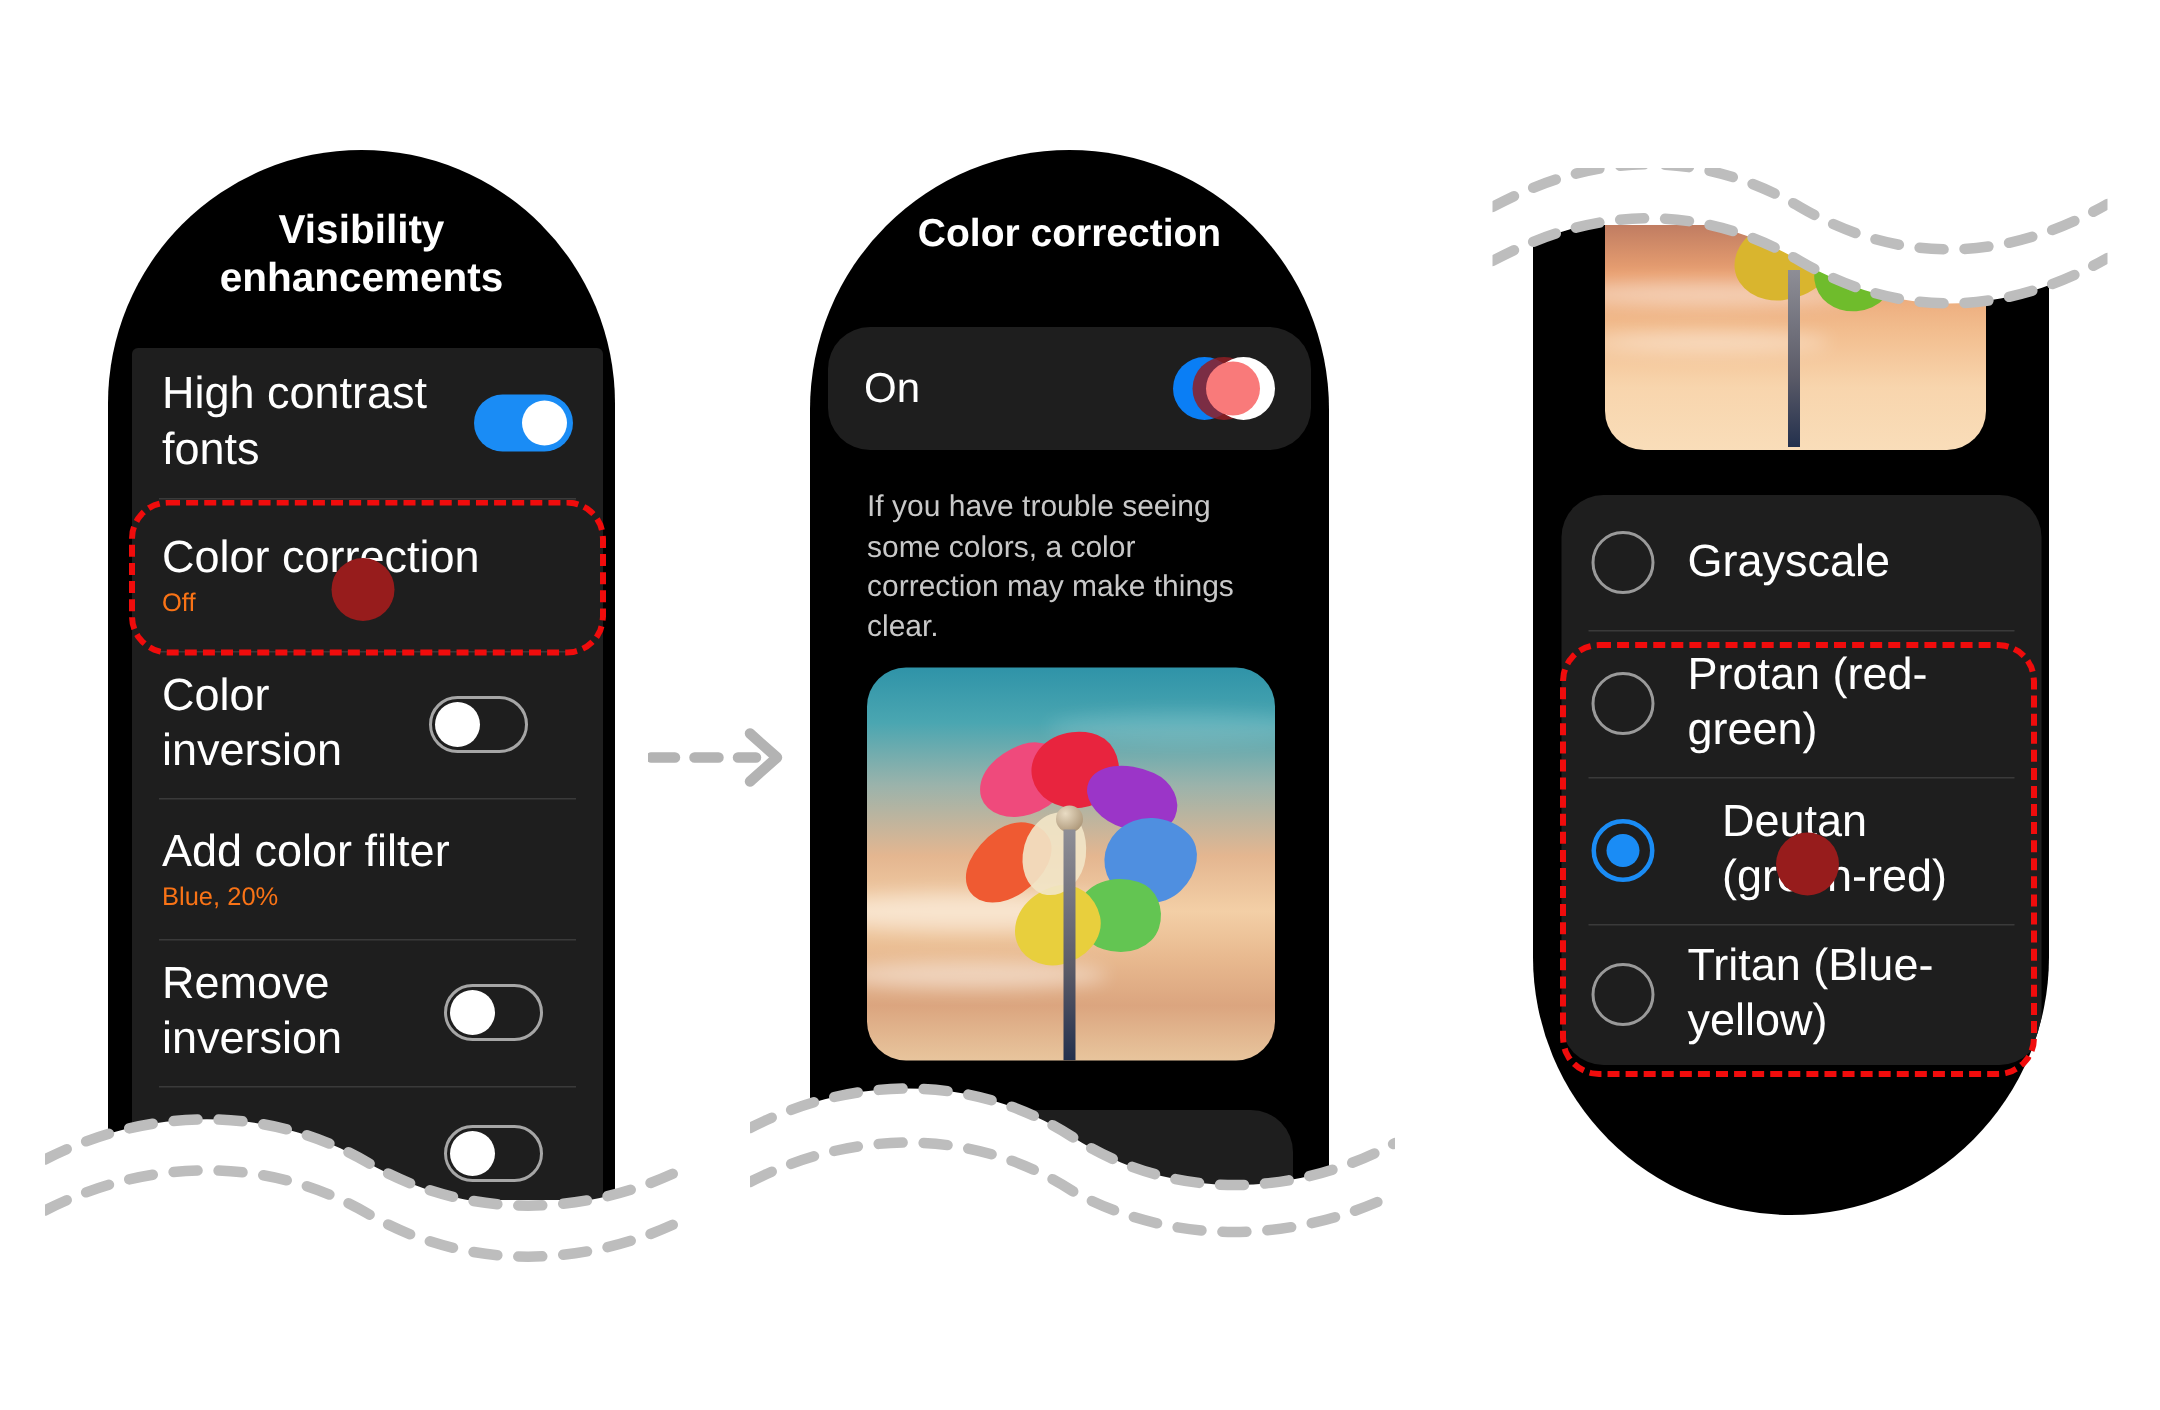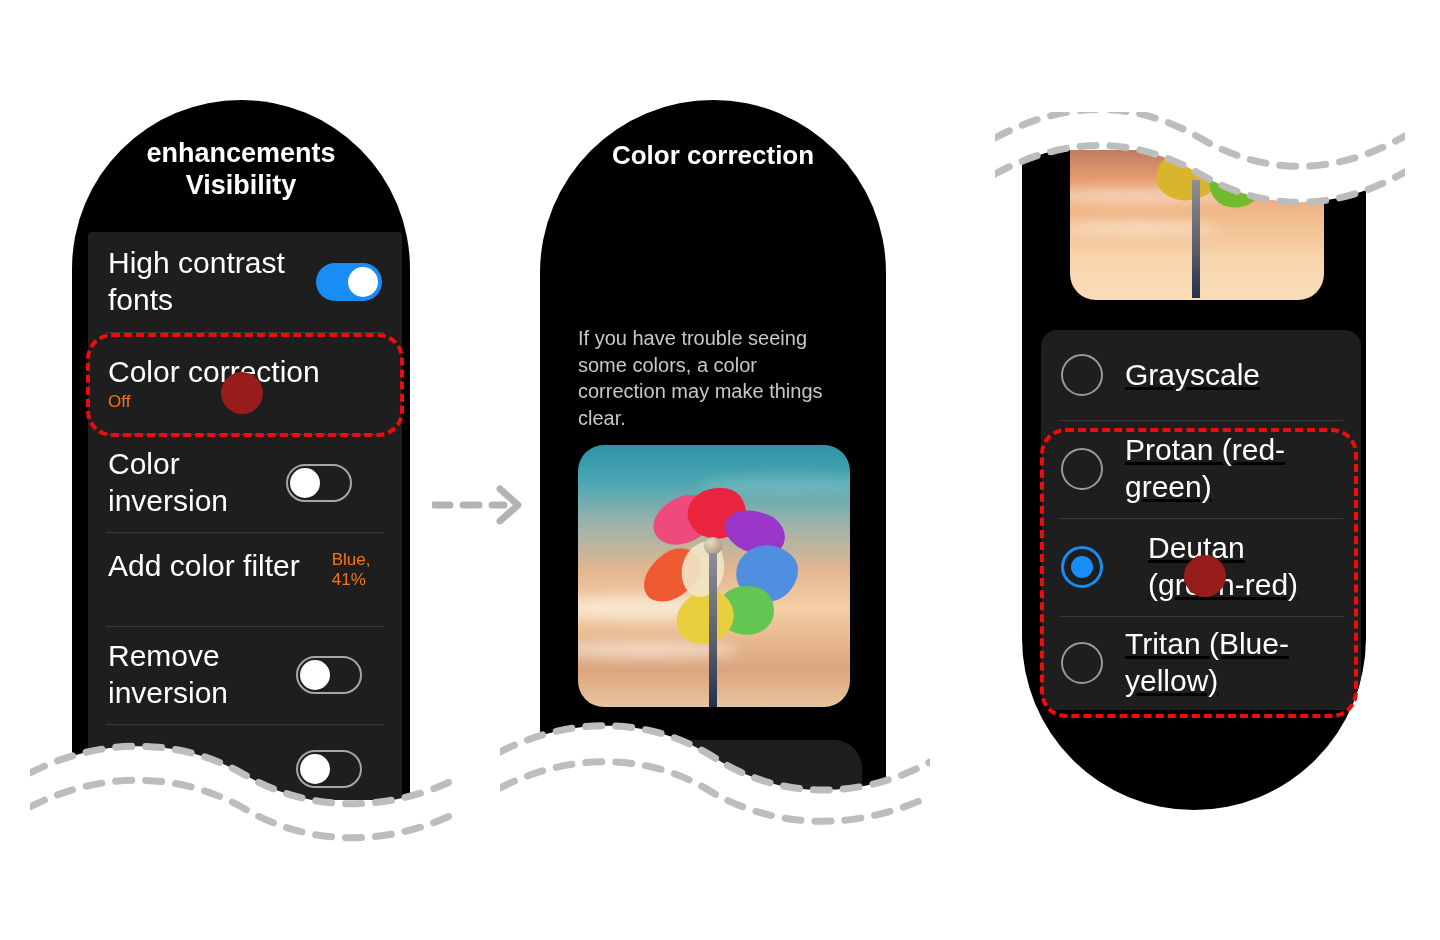--- a/index.html
+++ b/index.html
@@ -186,22 +186,22 @@
 
   
   .arrow { position: absolute; }
 </style>
 </head>
 <body>
 
 <div class="panel" style="left:72px; top:100px; width:338px; height:700px; border-radius:170px 170px 0 0;">
 
   <div class="panel-title" style="position:absolute; left:0; width:338px; top:38px; font-size:27px;">
+    <div>Visibility</div>
     <div>enhancements</div>
-    <div>Visibility</div>
   </div>
 
   <div class="card" style="position:absolute; left:16px; top:132px; width:314px; height:570px; border-radius:4px;">
 
     <div class="row" style="padding:18px 20px; height:100px;">
       <div class="row-label">High contrast fonts</div>
       <div class="toggle on">
         <div class="knob"></div>
       </div>
     </div>
@@ -211,23 +211,23 @@
       <div class="row-sub">Off</div>
     </div>
 
     <div class="row" style="padding:18px 20px; height:98px;">
       <div class="row-label" style="max-width:170px;">Color inversion</div>
       <div class="toggle off">
         <div class="knob"></div>
       </div>
     </div>
 
-    <div class="row" style="padding:16px 20px; height:94px; align-items:flex-start; flex-direction:row; justify-content:center;gap:24px;">
+    <div class="row" style="padding:16px 20px; height:94px; align-items:flex-start; flex-direction:column; justify-content:center;">
       <div class="row-label" style="flex:0 0 auto;">Add color filter</div>
-      <div class="row-sub">Blue, 41%</div>
+      <div class="row-sub">Blue, 20%</div>
     </div>
 
     <div class="row" style="padding:18px 20px; height:98px;">
       <div class="row-label" style="max-width:180px;">Remove inversion</div>
       <div class="toggle off">
         <div class="knob"></div>
       </div>
     </div>
 
     <div class="row" style="padding:18px 20px; height:90px;">
@@ -251,20 +251,29 @@
 
 <svg class="arrow" style="left:432px; top:485px; width:96px; height:40px;" viewBox="0 0 96 40">
   <line x1="2" y1="20" x2="72" y2="20" stroke="#b3b3b3" stroke-width="7" stroke-linecap="round" stroke-dasharray="16 13"></line>
   <polyline points="68,4 86,20 68,36" fill="none" stroke="#b3b3b3" stroke-width="7" stroke-linecap="round" stroke-linejoin="round"></polyline>
 </svg>
 
 <div class="panel" style="left:540px; top:100px; width:346px; height:700px; border-radius:173px 173px 0 0;">
 
   <div class="panel-title" style="position:absolute; left:0; width:346px; top:40px; font-size:26px;">Color correction</div>
 
+  <div class="card" style="position:absolute; left:12px; top:118px; width:322px; height:82px; border-radius:28px; display:flex; align-items:center; padding:0 24px; box-sizing:border-box;">
+    <div style="flex:1; color:#ffffff; font-size:28px;">On</div>
+    <div class="cc-icon">
+      <span class="c-blue"></span>
+      <span class="c-red"></span>
+      <span class="c-white"></span>
+      <span class="c-salmon"></span>
+    </div>
+  </div>
 
   <div class="desc" style="position:absolute; left:38px; top:225px; width:270px;">If you have trouble seeing some colors, a color correction may make things clear.</div>
 
   <div class="photo" style="position:absolute; left:38px; top:345px; width:272px; height:262px; border-radius:26px;">
     <div class="cloud" style="left:-40px; top:150px; width:220px; height:26px;"></div>
     <div class="cloud" style="left:-20px; top:196px; width:180px; height:18px;"></div>
     <div class="cloud" style="left:120px; top:30px; width:180px; height:20px; opacity:.35;"></div>
 
     <div class="blade" style="left:74px; top:52px;  width:62px; height:46px; background:#ef4a7c; transform:rotate(-18deg);"></div>
     <div class="blade" style="left:110px; top:42px; width:58px; height:52px; background:#e8243e; transform:rotate(12deg);"></div>
@@ -293,21 +302,21 @@
               background:linear-gradient(180deg,#6a4e72 0%, #b9765f 18%, #e9a071 38%, #f2bd8e 58%, #f8d5ad 78%, #f9ddb9 100%);">
     <div class="cloud" style="left:-30px; top:78px; width:200px; height:16px;"></div>
     <div class="cloud" style="left:-10px; top:112px; width:160px; height:12px;"></div>
     <div class="blade" style="left:104px; top:14px; width:58px; height:30px; background:#ef6a34; transform:rotate(-18deg);"></div>
     <div class="blade" style="left:136px; top:24px; width:20px; height:18px; background:#b41f2e; transform:rotate(10deg);"></div>
     <div class="blade" style="left:86px;  top:36px; width:66px; height:54px; background:#d9b52e; transform:rotate(-6deg);"></div>
     <div class="blade" style="left:140px; top:48px; width:52px; height:50px; background:#6fbc2c; transform:rotate(16deg);"></div>
     <div class="stick" style="left:122px; top:70px; width:8px; height:118px;"></div>
   </div>
 
-  <div class="card" style="position:absolute; left:19px; top:180px; width:320px; height:380px; border-radius:16px;text-decoration:underline;">
+  <div class="card" style="position:absolute; left:19px; top:180px; width:320px; height:380px; border-radius:28px;">
 
     <div class="row" style="padding:0 20px; height:90px;">
       <div class="radio"></div>
       <div class="row-label">Grayscale</div>
     </div>
 
     <div class="row" style="padding:0 20px; height:98px;">
       <div class="radio"></div>
       <div class="row-label" style="max-width:200px;">Protan (red-green)</div>
     </div>

